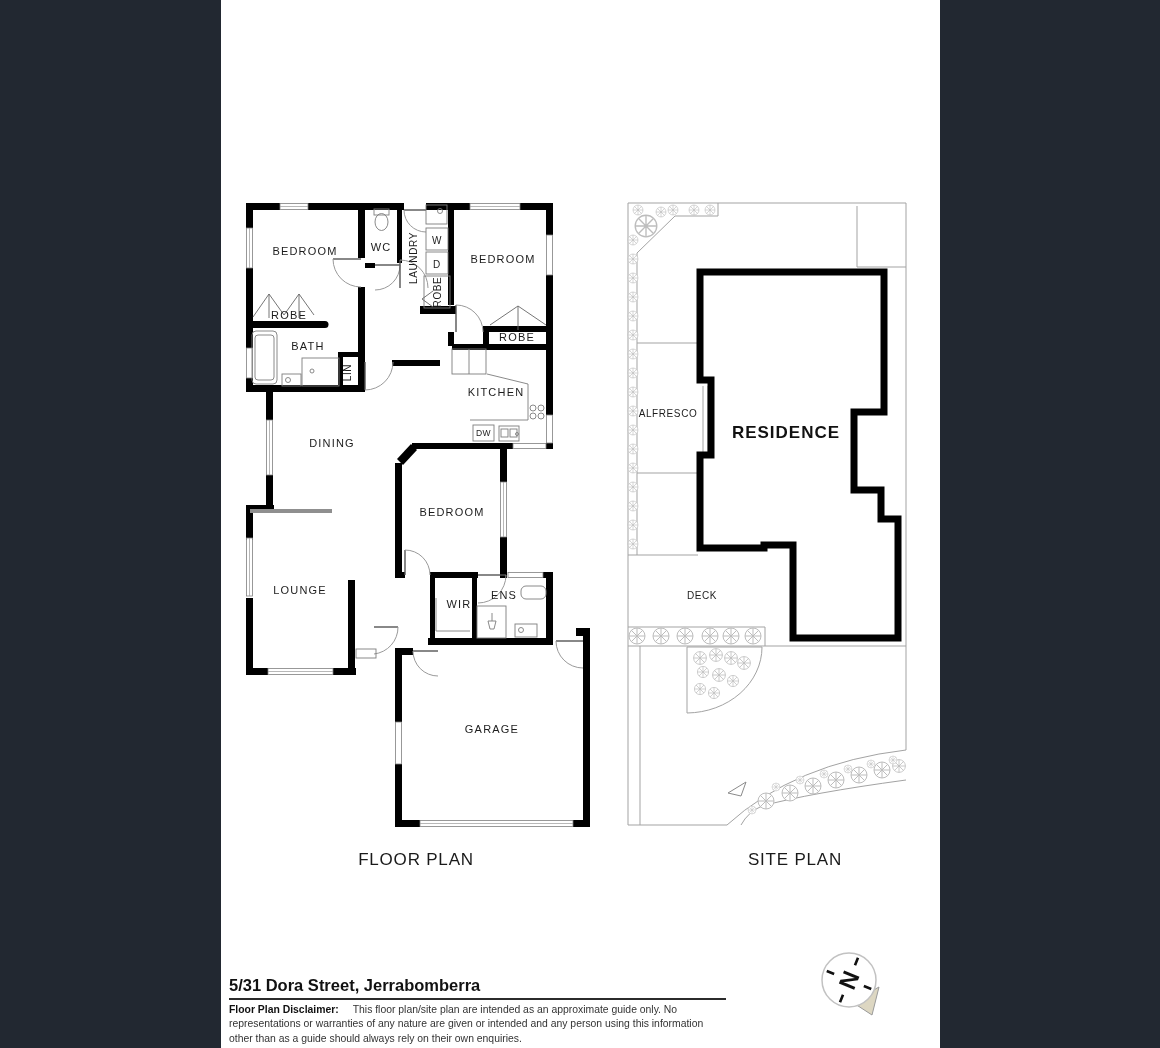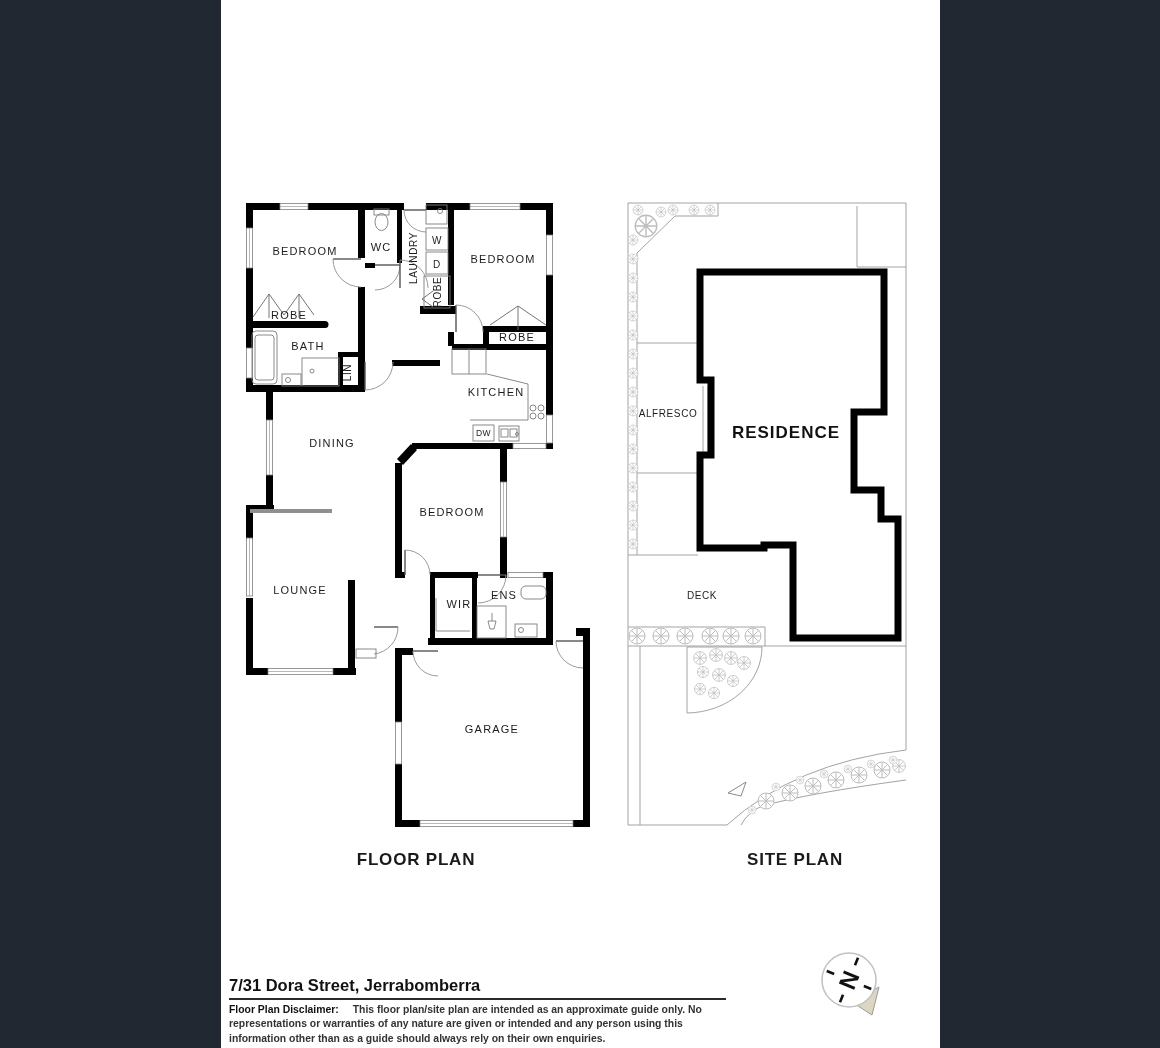--- a/index.html
+++ b/index.html
@@ -15,24 +15,24 @@
   .arc{fill:none;stroke:#9a9a9a;stroke-width:1;}
   .leaf{fill:none;stroke:#555;stroke-width:1.4;}
   .zz{fill:none;stroke:#666;stroke-width:.9;}
   .bnd{fill:none;stroke:var(--boundary_line,#a3a3a3);stroke-width:1;}
   .res{fill:#fff;stroke:var(--wall,#000);stroke-width:7;}
   .rl{font-family:"Liberation Sans",sans-serif;font-size:11px;letter-spacing:1.2px;fill:var(--text_dark,#1c1c1c);text-anchor:middle;}
   .rs{font-family:"Liberation Sans",sans-serif;font-size:10px;letter-spacing:.6px;fill:var(--text_dark,#1c1c1c);text-anchor:middle;}
   .ap{font-family:"Liberation Sans",sans-serif;font-size:8.5px;letter-spacing:.4px;fill:#222;text-anchor:middle;}
   .big{font-family:"Liberation Sans",sans-serif;font-size:17px;font-weight:bold;letter-spacing:1px;fill:#111;text-anchor:middle;}
   
-  .heading{position:absolute;transform:translateX(-50%);font-size:17px;font-weight:bold;letter-spacing:.8px;color:#1a1a1a;white-space:nowrap;}
+  .heading{position:absolute;transform:translateX(-50%);font-size:17px;font-weight:normal;letter-spacing:.8px;color:#1a1a1a;white-space:nowrap;}
   .address{position:absolute;left:229px;top:976px;font-size:16.5px;font-weight:bold;color:#111;white-space:nowrap;}
   .rule{position:absolute;left:229px;top:998px;width:497px;height:2px;background:#2b2b2b;}
-  .disclaimer{position:absolute;left:229px;top:1003px;width:500px;font-size:10.4px;line-height:1.38;color:#333;font-weight:bold;}
+  .disclaimer{position:absolute;left:229px;top:1003px;width:500px;font-size:10.4px;line-height:1.38;color:#333;}
   .disclaimer b{color:#111;padding-right:14px;}
 </style>
 </head>
 <body>
 
 <div class="page">
 <svg width="1160" height="1048" viewBox="0 0 1160 1048">
   <defs>
     <g id="tr" fill="#fff" stroke="#bdbdbd" stroke-width="1">
       <circle r="8"></circle>
@@ -305,16 +305,16 @@
     <circle cx="849" cy="980" r="27" fill="#fff" stroke="#c2c2c2" stroke-width="1.5"></circle>
     <g transform="rotate(112 849 980)">
       <path d="M849,956 V964 M849,996 V1004 M825,980 H833 M865,980 H873" stroke="#111" stroke-width="2.6" fill="none"></path>
       <text x="849" y="988" text-anchor="middle" font-family="Liberation Sans, sans-serif" font-size="24" font-weight="bold" fill="#111">N</text>
     </g>
   </g>
 </svg>
 
 <div class="heading" style="left:416px;top:850px;">FLOOR PLAN</div>
 <div class="heading" style="left:767px;top:850px;margin-left:28px;">SITE PLAN</div>
-<div class="address">7/31 Dora Street, Jerrabomberra</div>
+<div class="address">5/31 Dora Street, Jerrabomberra</div>
 <div class="rule"></div>
 <div class="disclaimer"><b>Floor Plan Disclaimer:</b><span>This floor plan/site plan are intended as an approximate guide only. No representations or warranties of any nature are given or intended and any person using this information other than as a guide should always rely on their own enquiries.</span></div>
 </div>
 
 </body></html>

